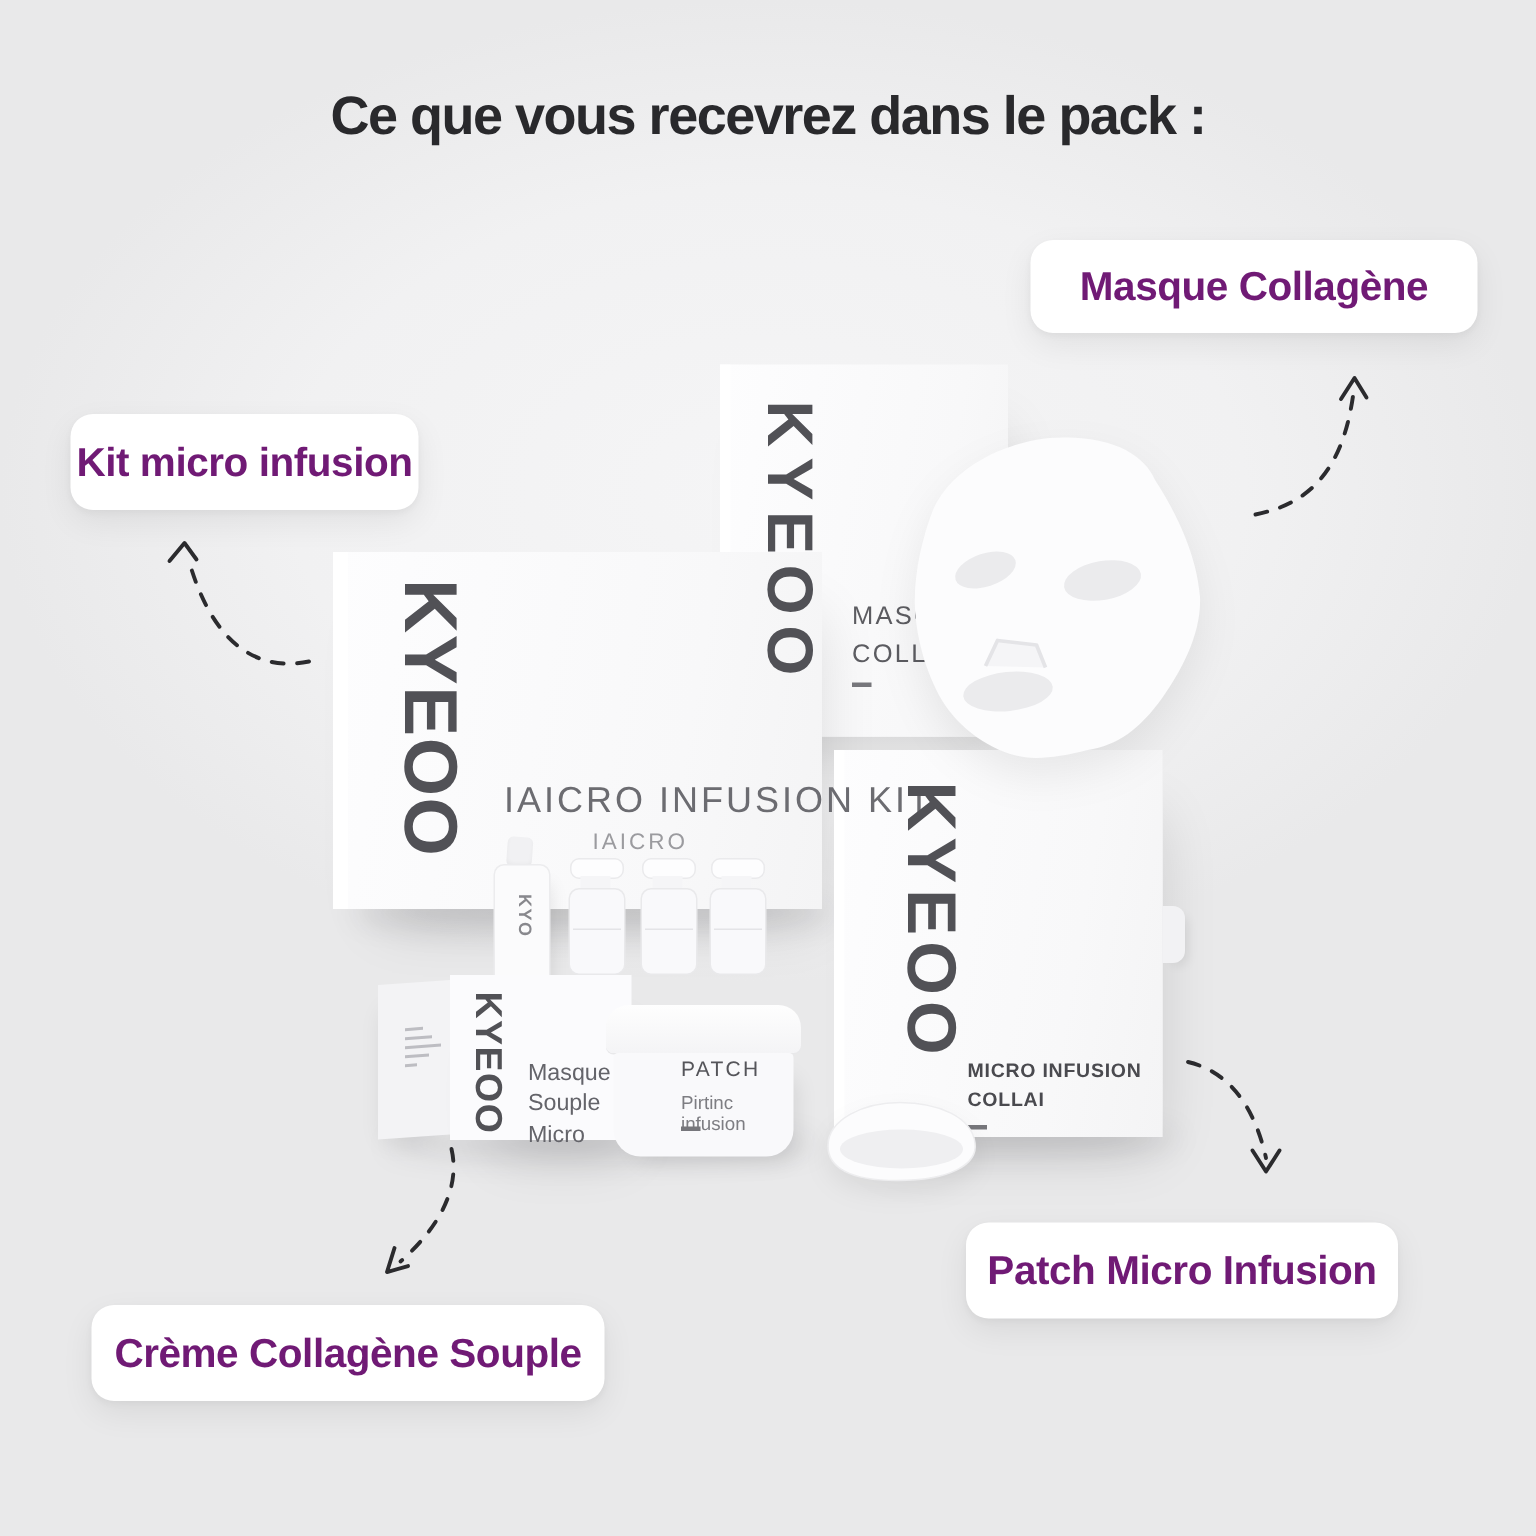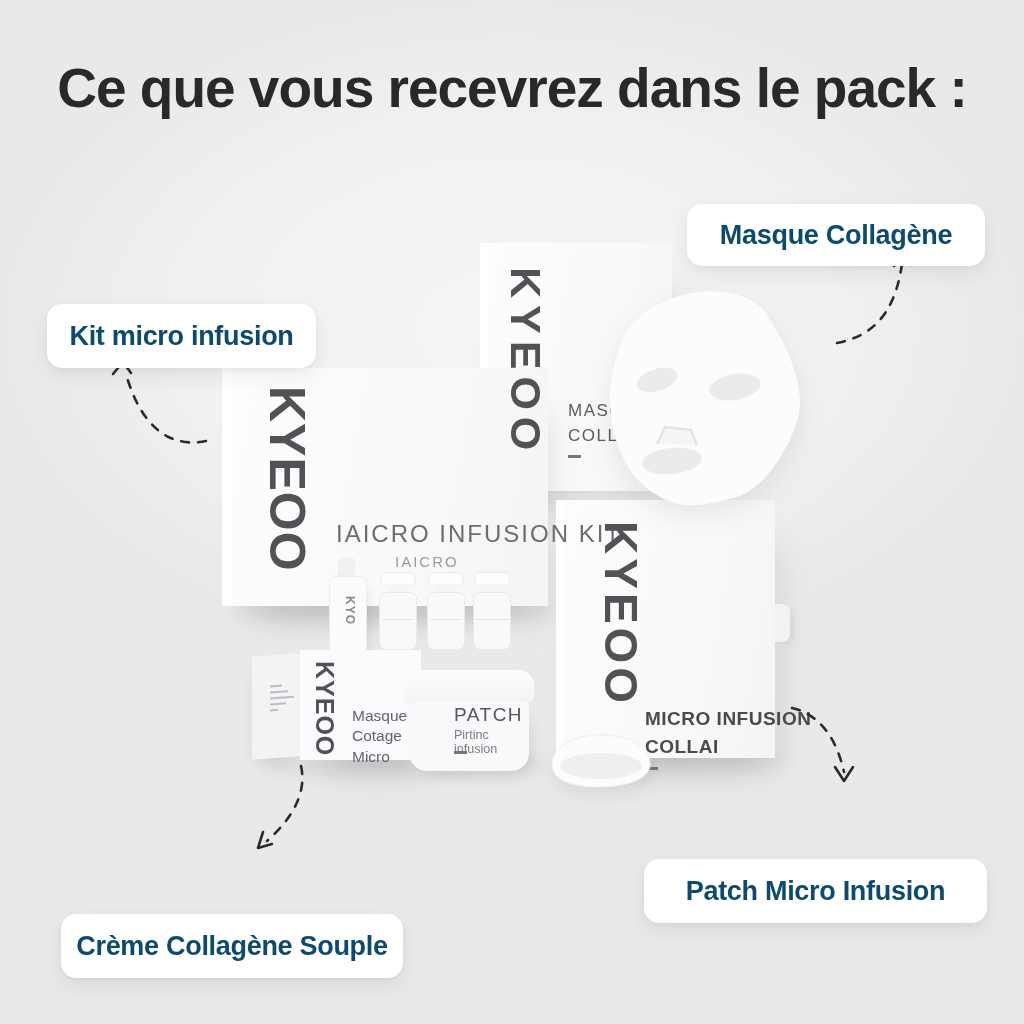--- a/index.html
+++ b/index.html
@@ -5,30 +5,29 @@
   html,body{margin:0;padding:0;}
   .stage{
     position:relative;width:1024px;height:1024px;overflow:hidden;
     background:radial-gradient(closest-side at 50% 32%, #f5f5f6 0%, #f1f1f2 62%, #e9e9ea 100%);
     font-family:"Liberation Sans", sans-serif;color:#2b2b2e;
   }
   .abs{position:absolute;}
   
   .page-title{
     left:0;top:56px;width:1024px;text-align:center;
-    font-size:55px;font-weight:bold;letter-spacing:-1px;color:#29292c;
+    font-size:36px;font-weight:bold;letter-spacing:-1px;color:#29292c;
   }
   
   .callout{
     background:#ffffff;border-radius:15px;
     box-shadow:0 8px 22px rgba(0,0,0,.07), 0 2px 5px rgba(0,0,0,.04);
     display:flex;align-items:center;justify-content:center;
-    font-weight:bold;color:#0c4a6e;font-size:27px;letter-spacing:-0.3px;
+    font-weight:bold;color:#701a75;font-size:27px;letter-spacing:-0.3px;
     z-index:20;
-    margin-top:44px;
   }
   
   .pbox{background:linear-gradient(100deg,#fdfdfe 0%,#f8f8f9 70%,#f4f4f5 100%);
         box-shadow:14px 26px 38px -18px rgba(0,0,0,.14);}
   .edge-left{position:absolute;left:0;top:0;bottom:0;width:7px;background:#ffffff;opacity:.9;}
   .vbrand{
     position:absolute;font-weight:bold;color:#515156;white-space:nowrap;
     transform:rotate(90deg);transform-origin:0 0;line-height:1;
   }
   .dash-mark{height:3px;background:#76767b;margin-top:7px;width:13px;}
@@ -104,21 +103,21 @@
     <ellipse cx="140" cy="104" rx="26" ry="13" transform="rotate(-10 140 104)" fill="#ebebed"></ellipse>
     <path d="M62,161 L70,144 L96,147 L102,162" fill="#f5f5f7" stroke="#e4e4e7" stroke-width="2.5" stroke-linejoin="round"></path>
     <ellipse cx="77" cy="178" rx="30" ry="13" transform="rotate(-6 77 178)" fill="#ebebed"></ellipse>
   </svg>
 
   <div class="abs pbox" style="left:556px;top:500px;width:219px;height:258px;z-index:2;">
     <div class="edge-left"></div>
     <div class="abs" style="right:-15px;top:104px;width:15px;height:38px;background:#f2f2f4;border-radius:0 8px 8px 0;box-shadow:4px 4px 8px -3px rgba(0,0,0,.10);"></div>
   </div>
   <div class="vbrand abs" style="left:644px;top:521px;font-size:46px;letter-spacing:4px;z-index:3;">KYEOO</div>
-  <div class="abs" style="left:645px;top:705px;z-index:3;font-size:19px;font-weight:bold;letter-spacing:0.5px;color:#4a4a4f;line-height:1.45;">
+  <div class="abs" style="left:645px;top:705px;z-index:3;font-size:13px;font-weight:bold;letter-spacing:0.5px;color:#4a4a4f;line-height:1.45;">
     <div>MICRO INFUSION</div>
     <div>COLLAI</div>
     <div class="dash-mark"></div>
   </div>
 
   <svg class="abs" style="left:540px;top:728px;z-index:3;filter:drop-shadow(0 8px 8px rgba(0,0,0,.06));" width="120" height="66" viewBox="0 0 120 66">
     <path fill="#fcfcfd" stroke="#ededef" stroke-width="1" d="M12,36 C12,18 36,7 60,7 C86,7 108,17 110,34 C112,48 94,59 58,59 C26,59 12,50 12,36 Z"></path>
     <ellipse cx="61" cy="38" rx="41" ry="13" fill="#efeff1"></ellipse>
   </svg>
 
@@ -128,28 +127,28 @@
         <i></i>
         <i></i>
         <i></i>
         <i></i>
     </div>
   </div>
   <div class="abs pbox" style="left:300px;top:650px;width:121px;height:110px;z-index:4;background:#fbfbfd;"></div>
   <div class="vbrand abs" style="left:337px;top:661px;font-size:25px;letter-spacing:1px;z-index:5;">KYEOO</div>
   <div class="abs" style="left:352px;top:706px;z-index:5;font-size:15.5px;color:#64646a;line-height:1.32;">
     <div>Masque</div>
-    <div>Cotage</div>
+    <div>Souple</div>
     <div>Micro</div>
   </div>
 
   <div class="abs" style="left:404px;top:670px;width:130px;height:102px;z-index:5;">
     <div class="abs" style="left:0;top:0;width:130px;height:32px;background:linear-gradient(#fefefe,#f4f4f6);border-radius:15px 15px 5px 5px;box-shadow:0 1px 0 #e8e8ea;"></div>
     <div class="abs" style="left:5px;top:32px;width:120px;height:69px;background:#f9f9fb;border-radius:3px 3px 18px 18px;box-shadow:8px 10px 16px -8px rgba(0,0,0,.12);"></div>
-    <div class="abs" style="left:50px;top:34px;font-size:19px;letter-spacing:1.5px;color:#55555a;">PATCH</div>
+    <div class="abs" style="left:50px;top:34px;font-size:14px;letter-spacing:1.5px;color:#55555a;">PATCH</div>
     <div class="abs" style="left:50px;top:58px;font-size:12.5px;color:#7d7d82;">Pirtinc infusion</div>
     <div class="dash-mark abs" style="left:50px;top:74px;"></div>
   </div>
 
   <svg class="abs" style="left:0;top:0;z-index:19;pointer-events:none;" width="1024" height="1024" viewBox="0 0 1024 1024">
     <g stroke="#2b2b2e" stroke-width="2.6" fill="none" stroke-linecap="round" stroke-linejoin="round">
 
       <path stroke-dasharray="8 9" d="M837,343 C867,337 894,320 902,264"></path>
       <path d="M894,266 L903,252 L911,265"></path>
 
@@ -158,17 +157,17 @@
 
       <path stroke-dasharray="8 9" d="M301,766 C307,792 293,818 267,841"></path>
       <path d="M272,844 L258,848 L263,832"></path>
 
       <path stroke-dasharray="8 9" d="M792,708 C818,714 836,736 844,772"></path>
       <path d="M835,767 L844,781 L853,767"></path>
     </g>
   </svg>
 
   <div class="abs callout" style="left:687px;top:160px;width:298px;height:62px;">Masque Collagène</div>
-  <div class="abs callout" style="left:47px;top:260px;width:269px;height:64px;">Kit micro infusion</div>
+  <div class="abs callout" style="left:47px;top:276px;width:232px;height:64px;">Kit micro infusion</div>
   <div class="abs callout" style="left:61px;top:870px;width:342px;height:64px;">Crème Collagène Souple</div>
-  <div class="abs callout" style="left:644px;top:815px;width:343px;height:64px;">Patch Micro Infusion</div>
+  <div class="abs callout" style="left:644px;top:815px;width:288px;height:64px;">Patch Micro Infusion</div>
 
 </div>
 
 </body></html>

